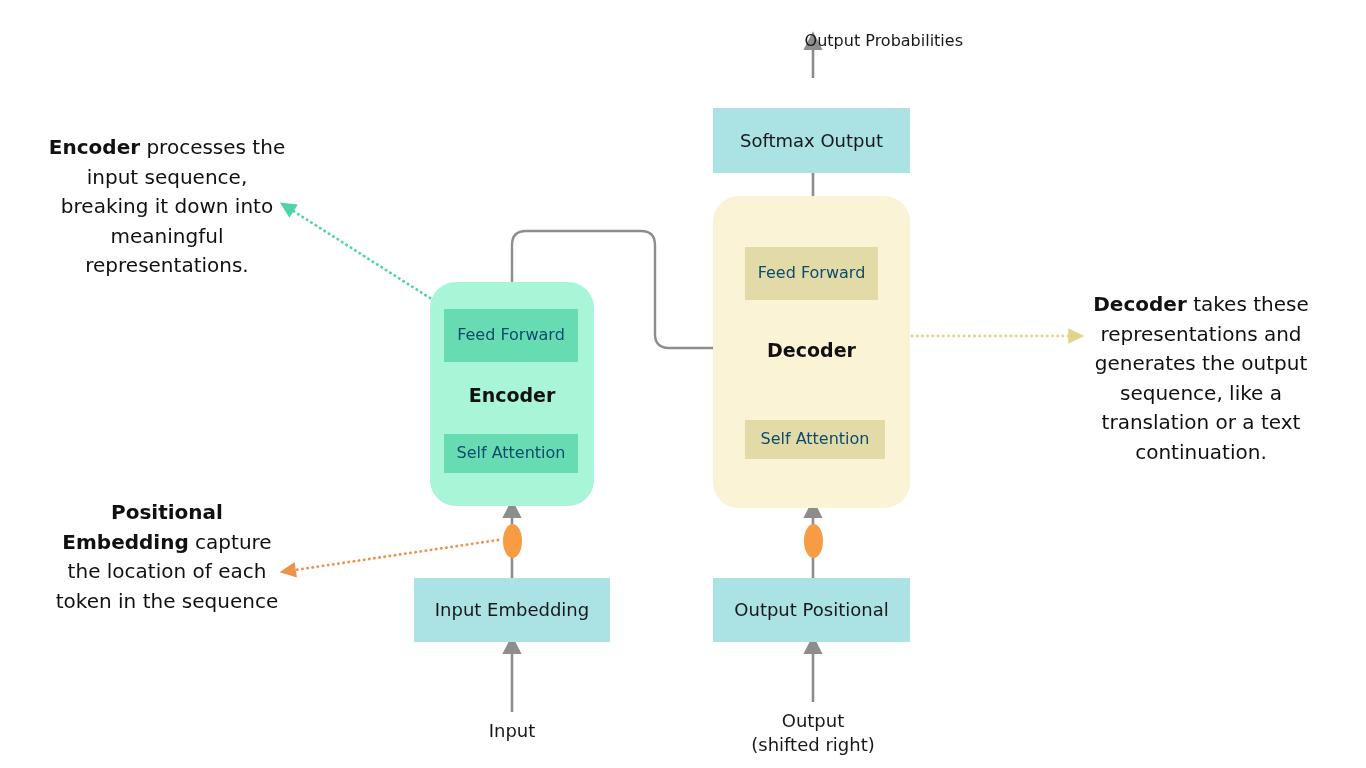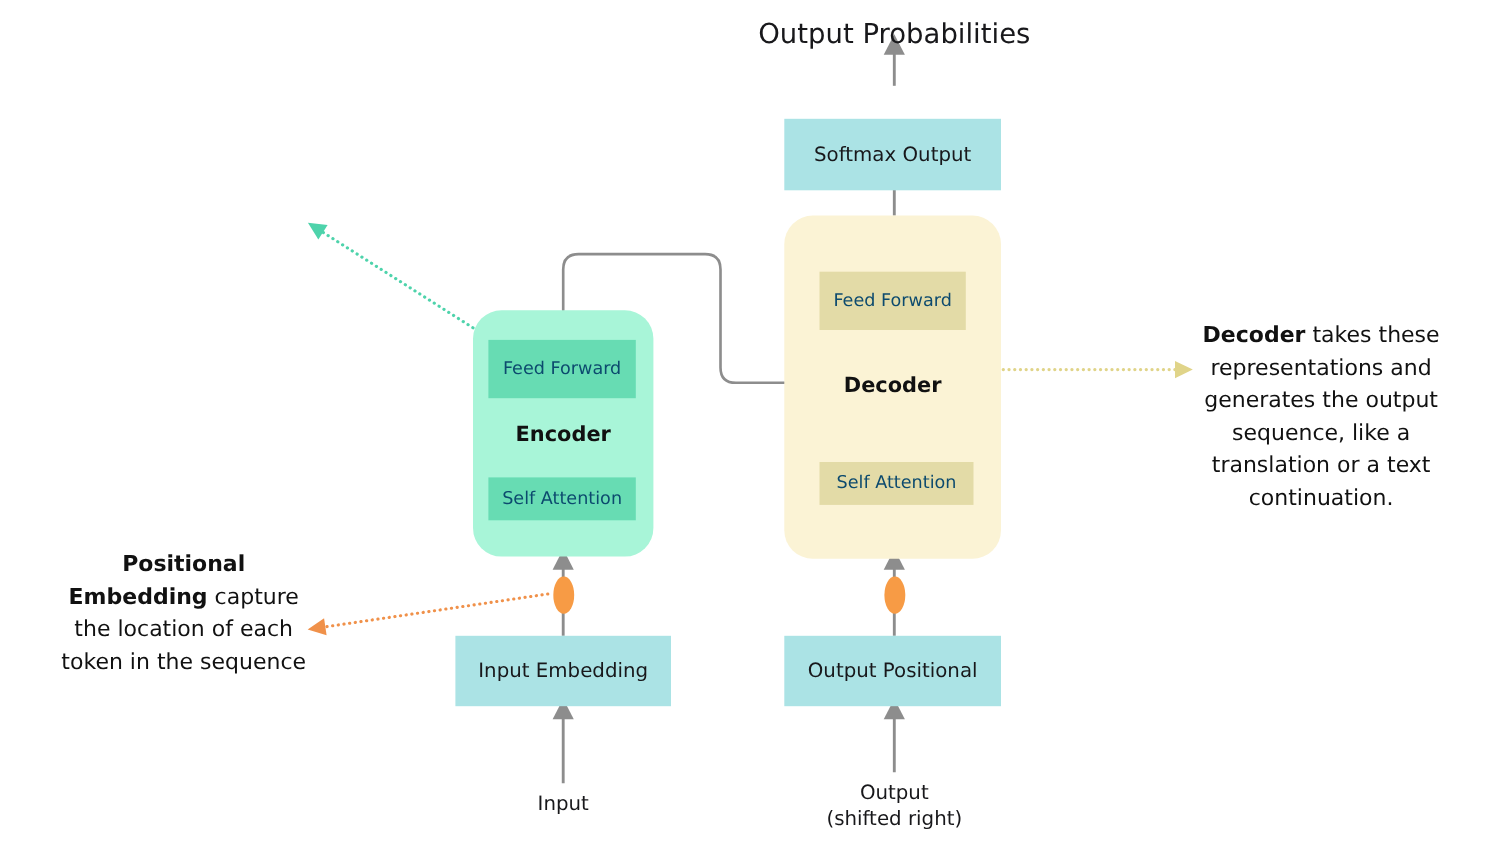--- a/index.html
+++ b/index.html
@@ -131,21 +131,21 @@
 
     <line x1="813" y1="702" x2="813" y2="644" stroke="#8d8d8d" stroke-width="2.6" marker-end="url(#ahGray)"></line>
 
     <line x1="430" y1="298" x2="287" y2="207" stroke="#4ed3ab" stroke-width="2.8" stroke-dasharray="0.2 5" stroke-linecap="round" marker-end="url(#ahGreen)"></line>
 
     <line x1="498" y1="540" x2="288" y2="571" stroke="#f0914a" stroke-width="2.8" stroke-dasharray="0.2 5" stroke-linecap="round" marker-end="url(#ahOrange)"></line>
 
     <line x1="912" y1="336" x2="1076" y2="336" stroke="#e0d489" stroke-width="2.8" stroke-dasharray="0.2 5" stroke-linecap="round" marker-end="url(#ahYellow)"></line>
   </svg>
 
-  <div class="caption" style="left:663px; top:14px; width:300px; font-size:25px;">Output Probabilities</div>
+  <div class="caption" style="left:663px; top:30px; width:300px; font-size:16px;text-align:right;">Output Probabilities</div>
 
   <div class="flatbox" style="left:713px; top:78px; width:197px; height:65px; background:#abe3e5;margin-top:30px;">Softmax
 Output</div>
 
   <div class="stack" style="left:713px; top:196px; width:197px; height:312px; background:#fbf3d5;">
     <div class="subblock" style="left:32px; top:51px; width:133px; height:53px; background:#e3dba7;">Feed
 Forward</div>
     <div class="stack-title" style="top:143px;">Decoder</div>
     <div class="subblock" style="left:32px; top:224px; width:140px; height:39px; background:#e3dba7;">Self Attention</div>
   </div>
@@ -162,20 +162,23 @@
 
   <div class="flatbox" style="left:414px; top:578px; width:196px; height:64px; background:#abe3e5;">Input
 Embedding</div>
   <div class="flatbox" style="left:713px; top:578px; width:197px; height:64px; background:#abe3e5;">Output
 Positional</div>
 
   <div class="caption" style="left:412px; top:719px; width:200px;text-align:center;">Input</div>
   <div class="caption" style="left:713px; top:709px; width:200px;">Output
 (shifted right)</div>
 
+  <div class="annotation" style="left:48px; top:133px; width:238px;">
+    <b>Encoder</b><span> processes the input sequence, breaking it down into meaningful representations.</span>
+  </div>
 
   <div class="annotation" style="left:48px; top:498px; width:238px;">
     <b>Positional Embedding</b><span> capture the location of each token in the sequence</span>
   </div>
 
   <div class="annotation" style="left:1082px; top:290px; width:238px;">
     <b>Decoder</b><span> takes these representations and generates the output sequence, like a translation or a text continuation.</span>
   </div>
 
 </div>

